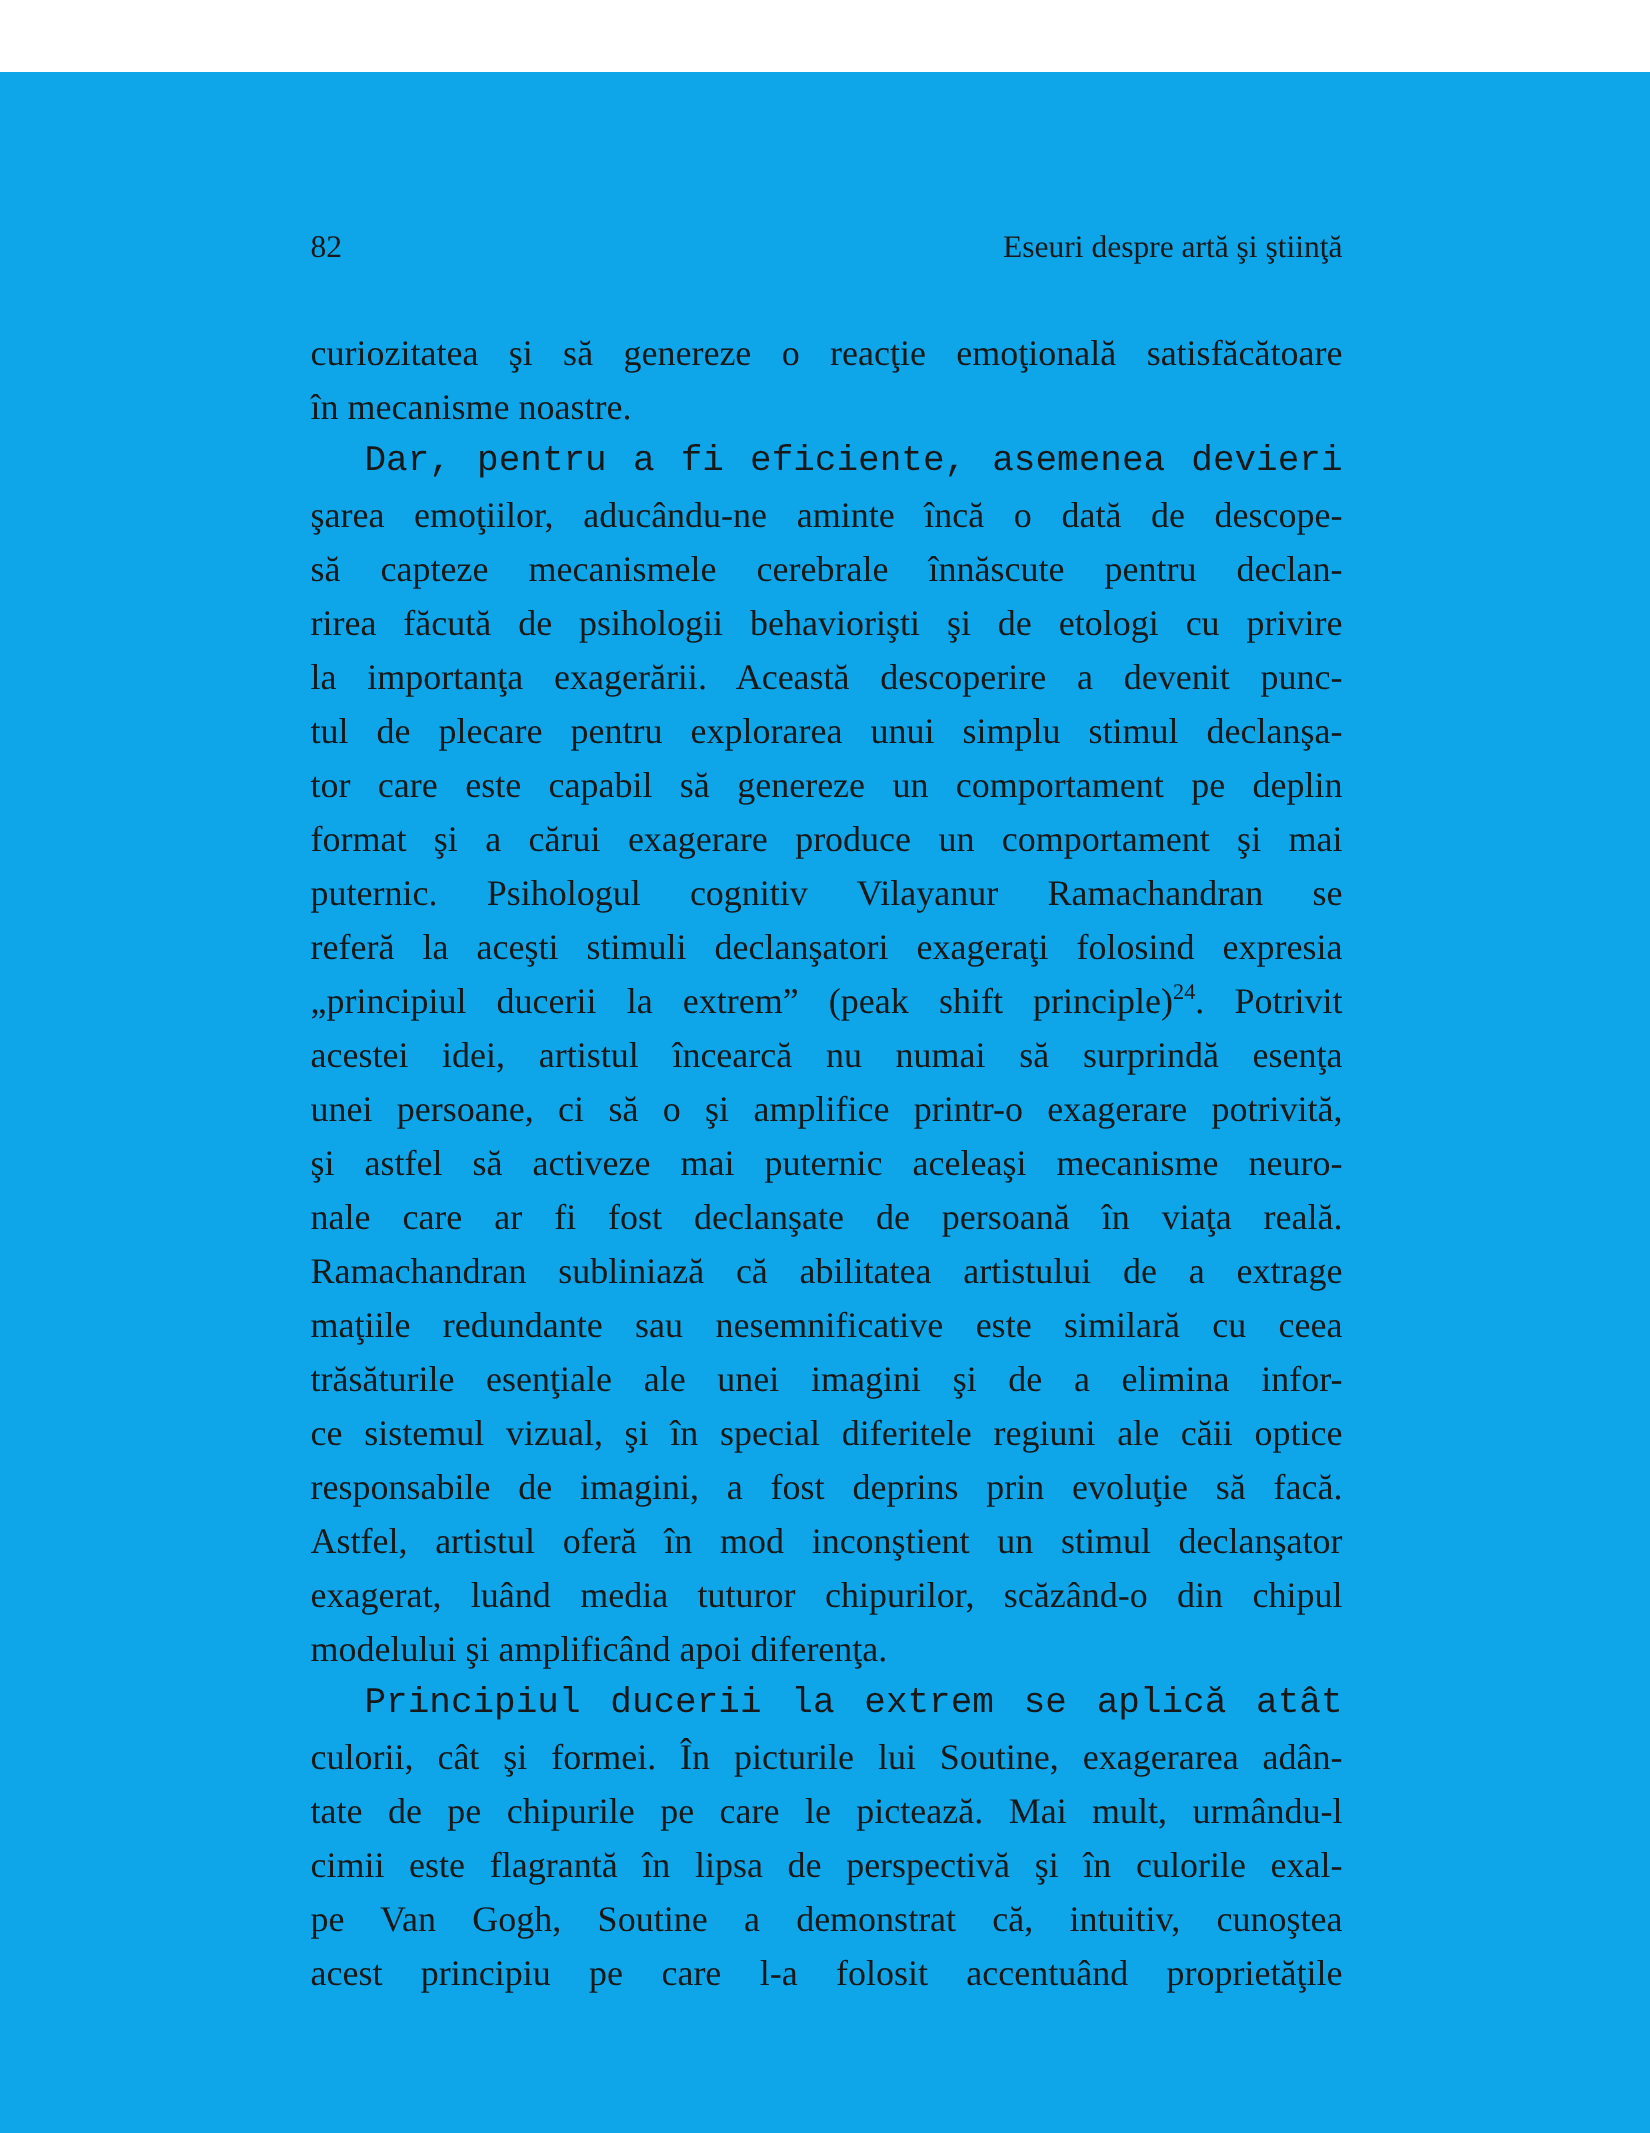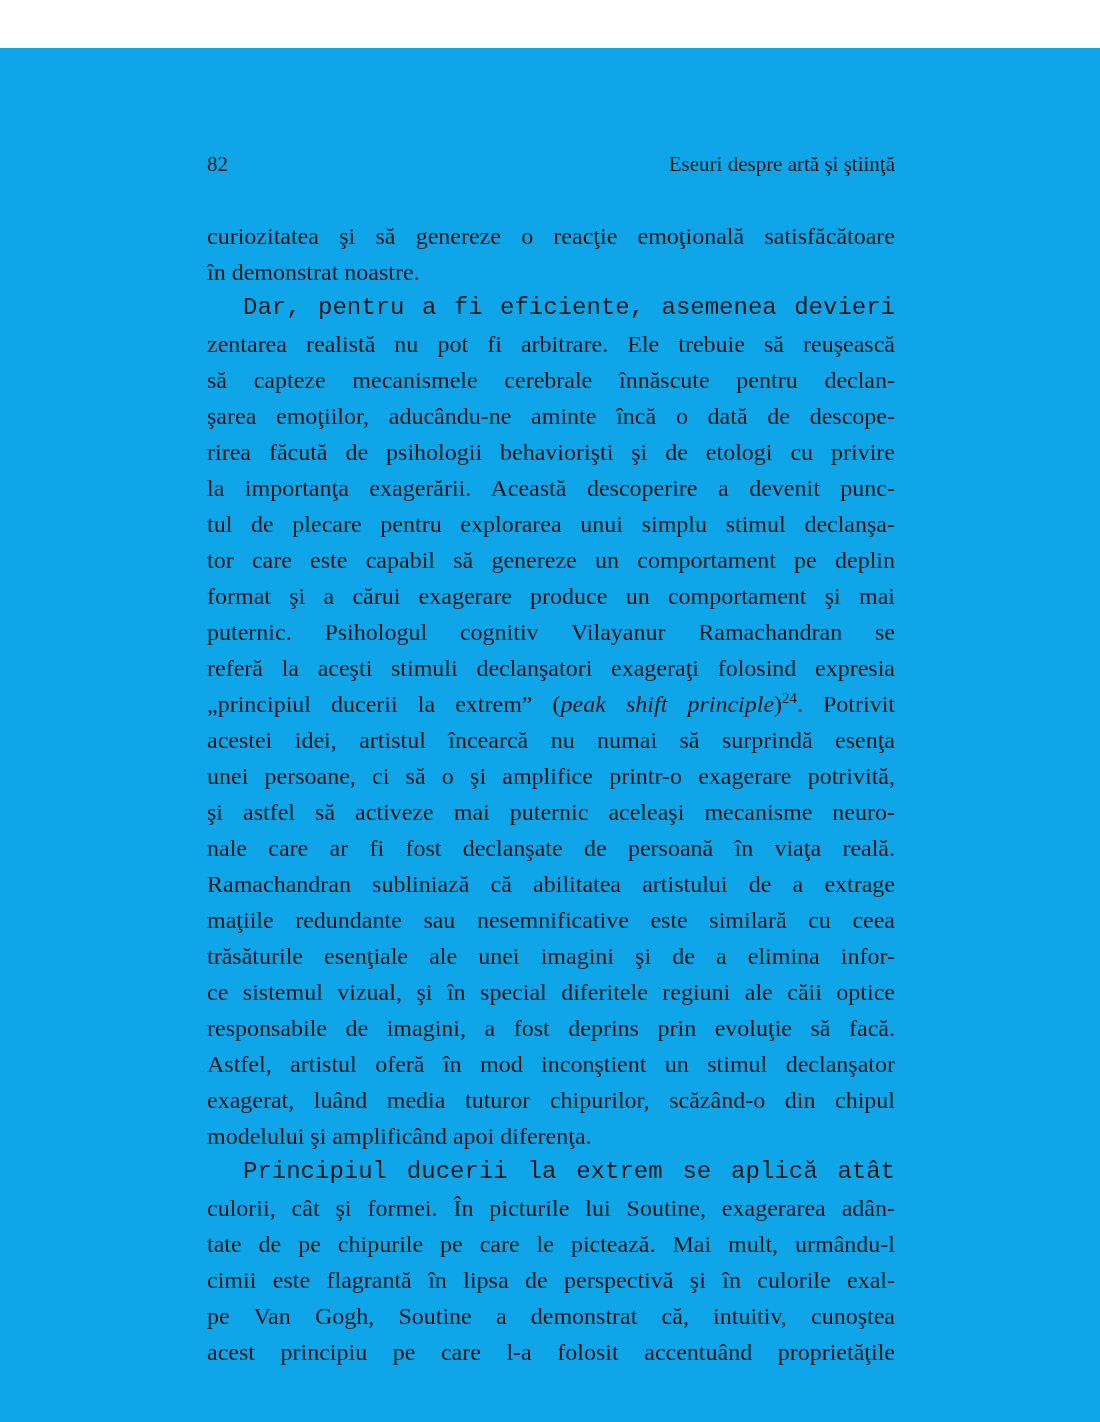--- a/index.html
+++ b/index.html
@@ -43,45 +43,44 @@
     line-height: 36px;
   }
   .line {
     height: 36px;
     overflow: hidden;
     text-align: justify;
     text-align-last: justify;
   }
   .line.first-indent { text-indent: 36px; font-family: Liberation Mono, monospace; }
   .line.last { text-align-last: left; }
-  .italic { font-style: italic; }
+  .italic { }
   sup {
     font-size: 0.62em;
     vertical-align: super;
     line-height: 0;
   }
 </style>
 </head>
 <body>
 
 <div class="page">
   <div class="header">
     <span class="page-number">82</span>
     <span class="running-title">Eseuri despre artă şi ştiinţă</span>
   </div>
   <div class="text-block" id="text-block">
       <div class="paragraph">
         <div class="line">curiozitatea şi să genereze o reacţie emoţională satisfăcătoare</div>
-        <div class="line last">în demonstrat noastre.</div>
+        <div class="line last">în mecanisme noastre.</div>
       </div>
       <div class="paragraph">
         <div class="line first-indent">Dar, pentru a fi eficiente, asemenea devieri de la repre-</div>
-        <div class="line">zentarea realistă nu pot fi arbitrare. Ele trebuie să reuşească</div>
+        <div class="line">şarea emoţiilor, aducându-ne aminte încă o dată de descope-</div>
         <div class="line">să capteze mecanismele cerebrale înnăscute pentru declan-</div>
-        <div class="line">şarea emoţiilor, aducându-ne aminte încă o dată de descope-</div>
         <div class="line">rirea făcută de psihologii behaviorişti şi de etologi cu privire</div>
         <div class="line">la importanţa exagerării. Această descoperire a devenit punc-</div>
         <div class="line">tul de plecare pentru explorarea unui simplu stimul declanşa-</div>
         <div class="line">tor care este capabil să genereze un comportament pe deplin</div>
         <div class="line">format şi a cărui exagerare produce un comportament şi mai</div>
         <div class="line">puternic. Psihologul cognitiv Vilayanur Ramachandran se</div>
         <div class="line">referă la aceşti stimuli declanşatori exageraţi folosind expresia</div>
         <div class="line"><span>„principiul ducerii la extrem” (</span><span class="italic">peak shift principle</span><span>)</span><sup>24</sup><span>. Potrivit</span></div>
         <div class="line">acestei idei, artistul încearcă nu numai să surprindă esenţa</div>
         <div class="line">unei persoane, ci să o şi amplifice printr-o exagerare potrivită,</div>

